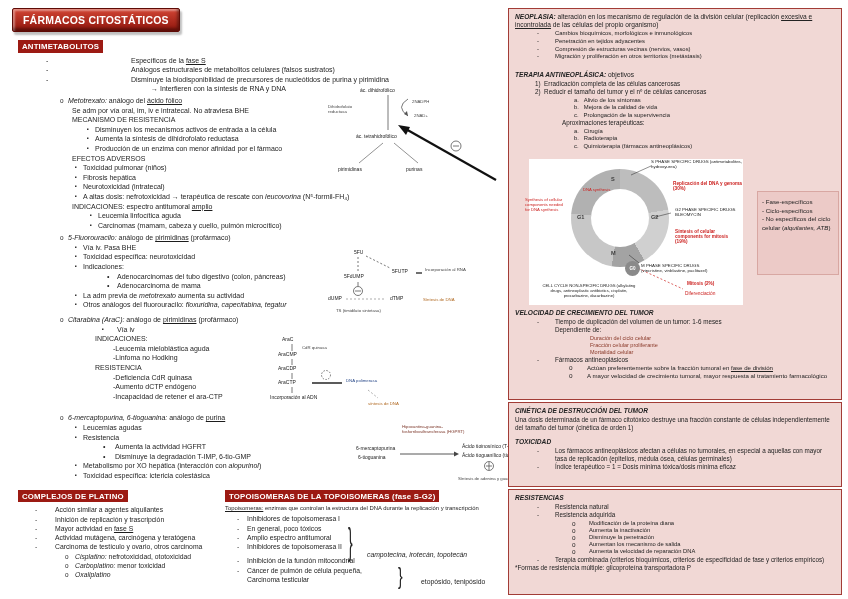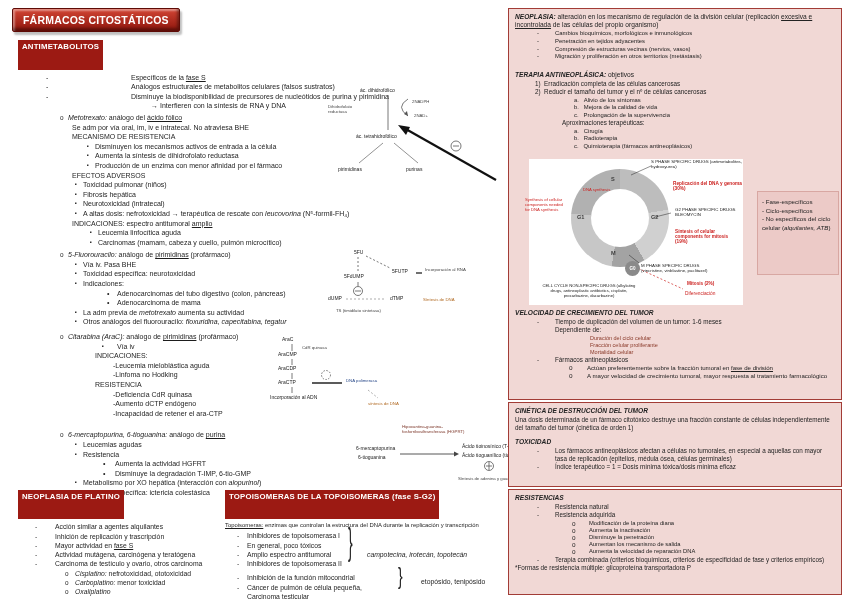--- a/index.html
+++ b/index.html
@@ -5,21 +5,21 @@
   html,body{margin:0;padding:0;background:#ddd;}
   .page{position:relative;width:848px;height:599px;background:#ffffff;overflow:hidden;
         font-family:"Liberation Sans",sans-serif;color:#1d1d1d;}
   
   .badge{position:absolute;left:12px;top:8px;background:linear-gradient(180deg,#d24534,#8e150c);
          color:#fff;font-weight:bold;font-size:10.5px;padding:5px 10px;border:1px solid #5e0b06;
          border-radius:2px;letter-spacing:.2px;
          box-shadow:2px 3px 2px rgba(0,0,0,.25), inset -2px -3px 3px rgba(0,0,0,.35), inset 2px 2px 2px rgba(255,255,255,.4);}
   
   .h{display:inline-block;background:#9c1a13;color:#fff;font-weight:bold;font-size:7.8px;
-     padding:2px 4px 18px 4px;margin:0 0 3px 0;letter-spacing:.2px;}
+     padding:2px 4px 1px 4px;margin:0 0 3px 0;letter-spacing:.2px;}
   .sec{position:absolute;}
   #sec-anti{left:18px;top:40px;width:502px;font-size:7px;line-height:9.6px;}
   #sec-plat{left:18px;top:490px;width:210px;font-size:6.8px;line-height:9.3px;}
   #sec-topo{left:225px;top:490px;width:292px;font-size:6.8px;line-height:9.3px;}
   
   .li{position:relative;padding-left:var(--t,0px);}
   .li::before{content:var(--b,"");position:absolute;left:var(--m,0px);top:0;}
   .b-dash{--b:"-";} .b-o{--b:"o";} .b-sq{--b:"\25AA";} .b-dot{--b:"\2022";}
   .b-sq::before{font-size:5.5px;} .b-o::before{font-size:6.4px;}
   .inA{--m:28px;--t:113px;} .inB{--t:133px;} .inC{--m:42px;--t:50px;}
@@ -223,21 +223,21 @@
     </svg>
     <span class="lbl" style="left:0;top:22px">6-mercaptopurina</span>
     <span class="lbl" style="left:2px;top:31px">6-tioguanina</span>
     <span class="lblw tiny maroon" style="left:46px;top:0;width:72px">Hipoxantina-guanina-fosforribosiltransferasa (HGPRT)</span>
     <span class="lbl" style="left:106px;top:20px">Ácido tioinosínico (T-IMP)</span>
     <span class="lbl" style="left:106px;top:29px">Ácido tioguanílico (tio-GMP)</span>
     <span class="lbl tiny" style="left:102px;top:52px">Síntesis de adenina y guanina</span>
   </div>
 
   <section class="sec" id="sec-plat">
-    <div class="h">NEOPLASIA DE PLATINO</div>
+    <div class="h">COMPLEJOS DE PLATINO</div>
     <div>
         <div class="li b-dash pA">Acción similar a agentes alquilantes</div>
         <div class="li b-dash pA">Inhición de replicación y trascripción</div>
         <div class="li b-dash pA">Mayor actividad en <u>fase S</u></div>
         <div class="li b-dash pA">Actividad mutágena, carcinógena y teratógena</div>
         <div class="li b-dash pA">Carcinoma de testículo y ovario, otros carcinoma</div>
       </div>
     <div>
         <div class="li b-o pB"><i>Cisplatino:</i> nefrotoxicidad, ototoxicidad</div>
         <div class="li b-o pB"><i>Carboplatino:</i> menor toxicidad</div>

